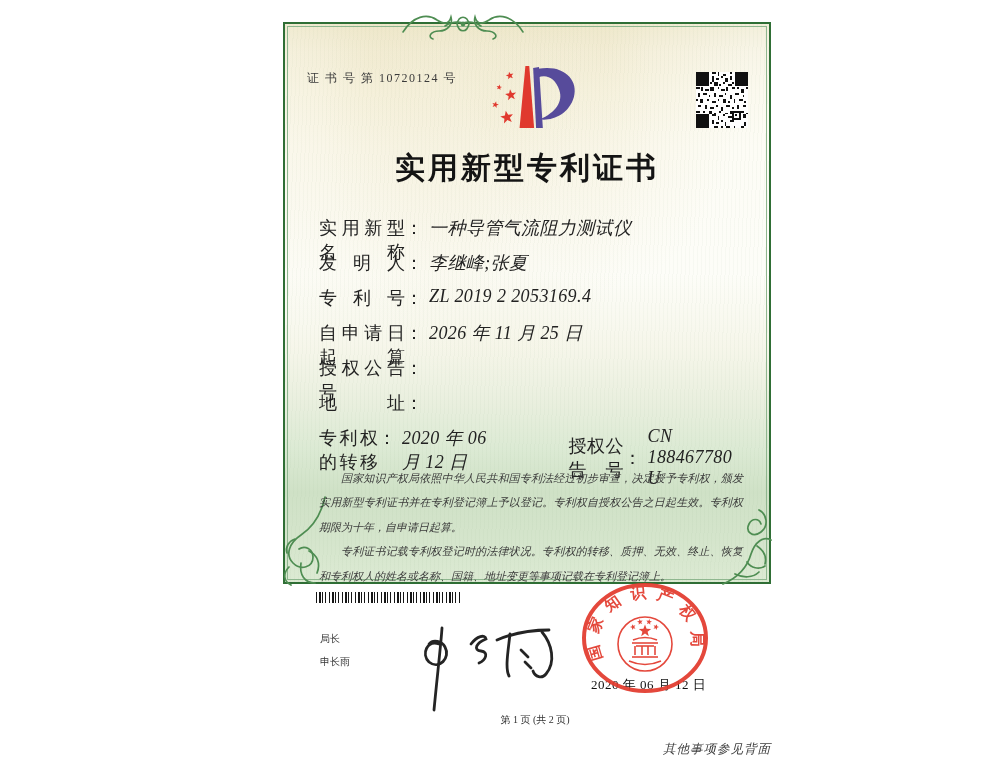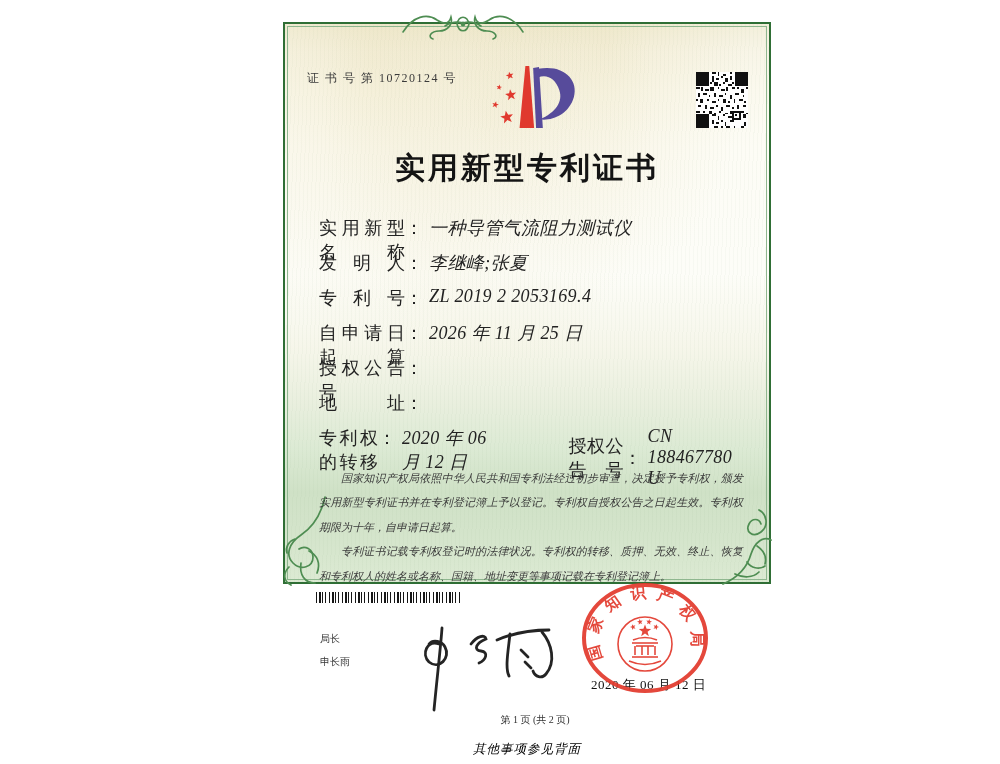--- a/index.html
+++ b/index.html
@@ -60,22 +60,22 @@
       #161616 6.5px 7.5px, transparent 7.5px 9.5px,
       #161616 9.5px 10.5px, transparent 10.5px 13px);
   }
   .director{position:absolute;left:35px;top:603px;font-family:"Liberation Sans","DejaVu Sans",sans-serif;
     font-size:10px;line-height:23px;color:#333;}
   .signature{position:absolute;left:124px;top:588px;z-index:2;}
   .seal{position:absolute;left:292px;top:552px;z-index:3;opacity:.93;}
   .seal-date{position:absolute;left:306px;top:652px;z-index:2;font-size:13px;color:#111;letter-spacing:.5px;}
   .page-info{position:absolute;left:0;top:689px;width:100%;text-align:center;font-size:10px;color:#333;margin-left:8px;}
   .footer-note{
-    position:absolute;left:283px;top:741px;width:488px;text-align:center;
-    font-size:12.5px;font-style:italic;color:#000000;letter-spacing:1px;
+    position:absolute;left:283px;top:741px;width:488px;text-align:right;
+    font-size:12.5px;font-style:italic;color:#404040;letter-spacing:1px;
   }
   svg text{font-family:"Liberation Serif","DejaVu Serif",serif;}
 </style>
 </head>
 <body>
 
 <div class="cert">
   <div class="cert-texture"></div>
   <div class="cert-line"></div>
 

